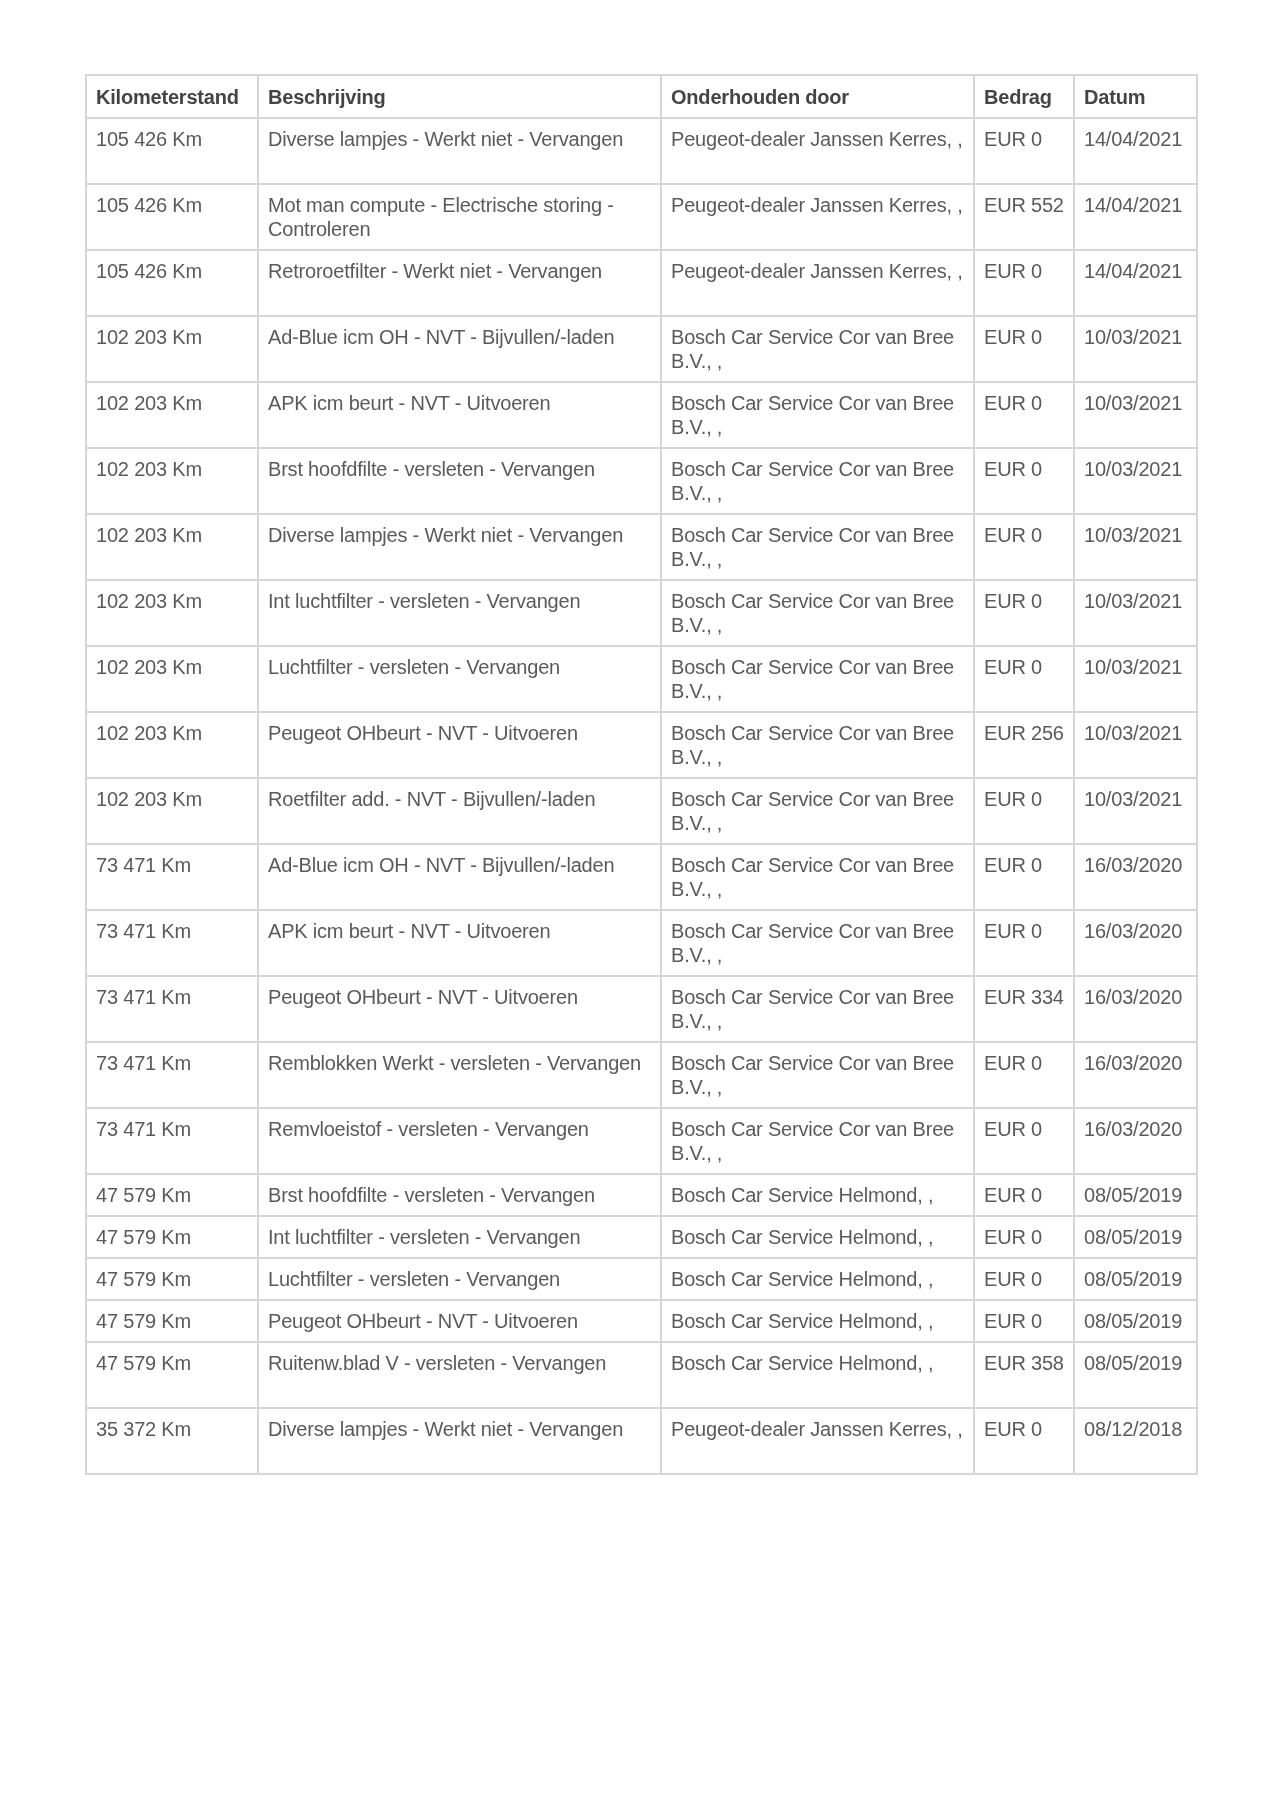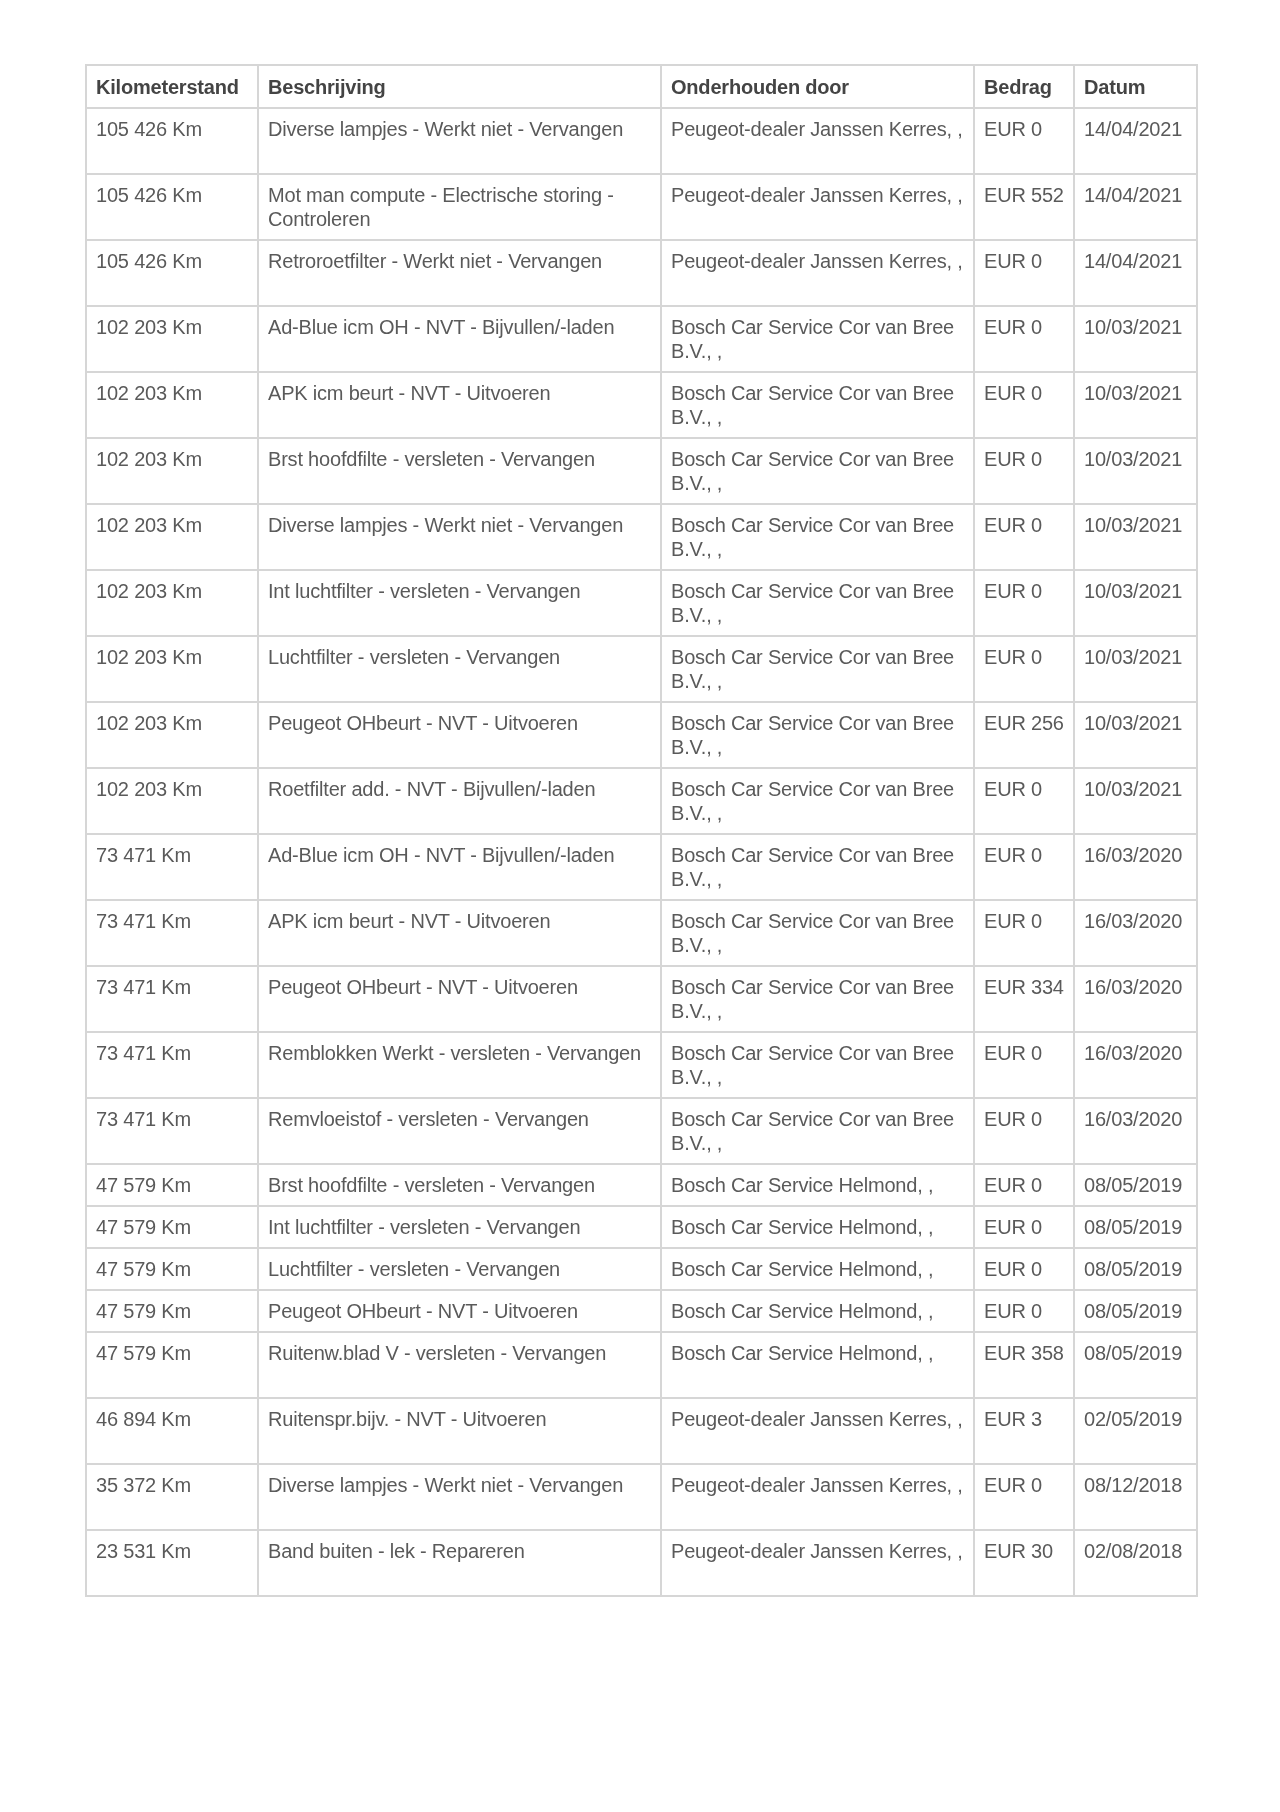--- a/index.html
+++ b/index.html
@@ -10,21 +10,21 @@
     body {
       width: 1280px;
       height: 1812px;
       position: relative;
       font-family: "Liberation Sans", sans-serif;
       color: #555555;
     }
     .table-wrap {
       position: absolute;
       left: 85px;
-      top: 64px;
+      top: 74px;
       width: 1111px;
     }
     table {
       width: 1111px;
       border-collapse: collapse;
       table-layout: fixed;
       border: 2px solid #d6d6d6;
     }
     col.c-km { width: 172px; }
     col.c-desc { width: 403px; }
@@ -215,35 +215,21 @@
           <td>08/05/2019</td>
         </tr>
       <tr class="two-line">
           <td>47 579 Km</td>
           <td>Ruitenw.blad V - versleten - Vervangen</td>
           <td>Bosch Car Service Helmond, ,</td>
           <td>EUR 358</td>
           <td>08/05/2019</td>
         </tr>
       <tr class="two-line">
-          <td>46 894 Km</td>
-          <td>Ruitenspr.bijv. - NVT - Uitvoeren</td>
-          <td>Peugeot-dealer Janssen Kerres, ,</td>
-          <td>EUR 3</td>
-          <td>02/05/2019</td>
-        </tr>
-      <tr class="two-line">
           <td>35 372 Km</td>
           <td>Diverse lampjes - Werkt niet - Vervangen</td>
           <td>Peugeot-dealer Janssen Kerres, ,</td>
           <td>EUR 0</td>
           <td>08/12/2018</td>
-        </tr>
-      <tr class="two-line">
-          <td>23 531 Km</td>
-          <td>Band buiten - lek - Repareren</td>
-          <td>Peugeot-dealer Janssen Kerres, ,</td>
-          <td>EUR 30</td>
-          <td>02/08/2018</td>
         </tr>
     </tbody>
   </table>
 </div>
 
 </body></html>

